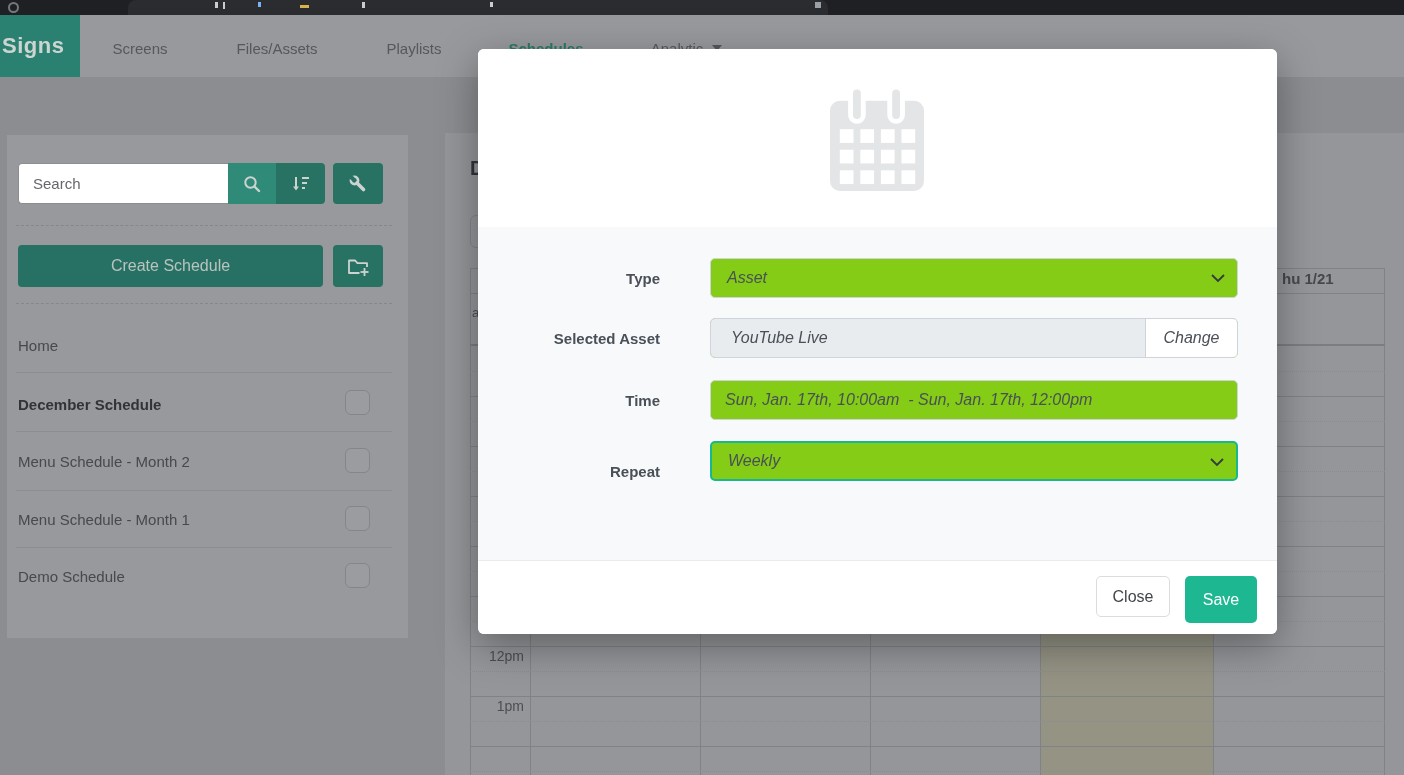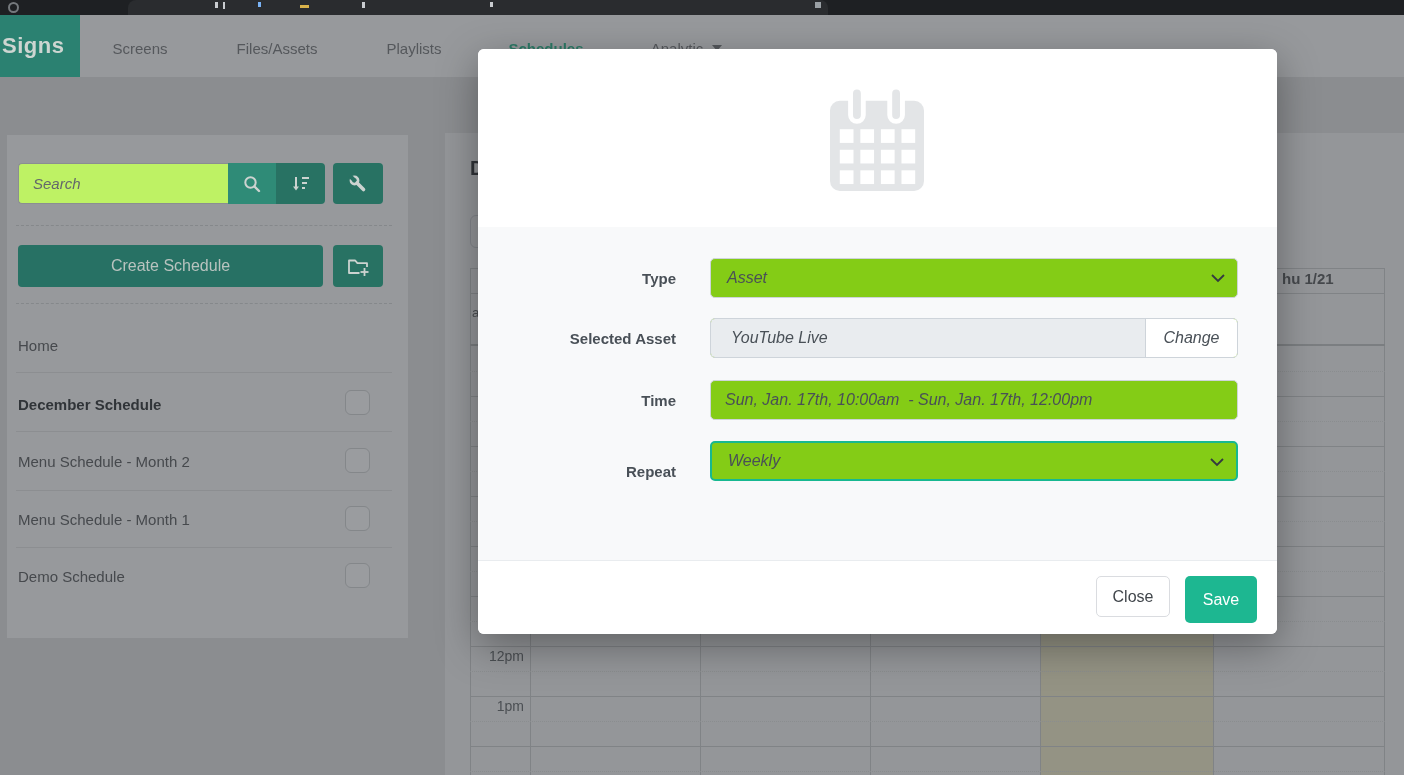--- a/index.html
+++ b/index.html
@@ -20,23 +20,23 @@
   .navtab { position:absolute; top:25px; height:20px; font-size:15px; color:#55585c; white-space:nowrap; transform:translateX(-50%); }
   .navtab.active { color:#2c7a66; font-weight:700; }
   .caret-down { position:absolute; left:712px; top:30px; width:0; height:0;
                 border-left:5px solid transparent; border-right:5px solid transparent; border-top:6px solid #55585c; }
 
   
   .sidebar { position:absolute; left:7px; top:135px; width:401px; height:503px; background:#97999c; }
   .mainpanel { position:absolute; left:445px; top:133px; width:959px; height:642px; background:#949699; }
 
   
-  .search-input { position:absolute; left:18px; top:163px; width:210px; height:41px; background:#bef264;
+  .search-input { position:absolute; left:18px; top:163px; width:210px; height:41px; background:#ffffff;
                   border:1px solid #8b8e91; border-right:none; border-radius:4px 0 0 4px;
-                  font-size:15px; color:#64676b; padding-left:14px; outline:none; font-family:inherit;font-style:italic; }
+                  font-size:15px; color:#64676b; padding-left:14px; outline:none; font-family:inherit; }
   .search-input::placeholder { color:#64676b; opacity:1; }
   .btn-teal { position:absolute; display:flex; align-items:center; justify-content:center; border:none; cursor:pointer; }
   .btn-search { left:228px; top:163px; width:48px; height:41px; background:#2f8b77; border-radius:0; }
   .btn-sort   { left:276px; top:163px; width:49px; height:41px; background:#287263; border-radius:0 4px 4px 0; }
   .btn-wrench { left:333px; top:163px; width:50px; height:41px; background:#287263; border-radius:4px; }
   .dashed-div { position:absolute; left:16px; width:376px; border-top:1px dashed #85888b; }
   .btn-create { position:absolute; left:18px; top:245px; width:305px; height:42px; background:#277164;
                 color:#b9c3bf; font-size:16px; border:none; border-radius:4px; cursor:pointer; font-family:inherit; }
   .btn-folder { left:333px; top:245px; width:50px; height:42px; background:#287263; border-radius:4px; }
 
@@ -61,21 +61,21 @@
 
   
   .modal { position:absolute; left:478px; top:49px; width:799px; height:585px; z-index:50;
            border-radius:6px; box-shadow:0 12px 40px rgba(0,0,0,.35); background:#f8f9fa; }
   .modal-header { position:absolute; left:0; top:0; width:799px; height:178px; background:#fff; border-radius:6px 6px 0 0; }
   .modal-body { position:absolute; left:0; top:178px; width:799px; height:333px; background:#f8f9fa; }
   .modal-footer { position:absolute; left:0; top:511px; width:799px; height:74px; background:#fff;
                   border-top:1px solid #e9ecef; border-radius:0 0 6px 6px; }
   .cal-icon { position:absolute; left:352px; top:37px; }
 
-  .f-label { position:absolute; left:16px; width:182px; text-align:right; font-size:15px; font-weight:700; color:#495057;padding-left:40px; }
+  .f-label { position:absolute; left:0; width:182px; text-align:right; font-size:15px; font-weight:700; color:#495057;padding-left:40px; }
   .f-field { position:absolute; left:232px; width:528px; height:40px; background:#84cc16;
              border:1px solid #ced4da; border-radius:5px; font-size:16px; color:#495057;font-style:italic; }
   .f-select { line-height:38px; padding-left:16px; cursor:pointer; }
   .f-select .chev { position:absolute; right:12px; top:15px; }
   .f-select.focused { border:2px solid #17b890; line-height:36px; }
   .f-group { display:flex; overflow:hidden; padding:0; }
   .f-group .gray { flex:1; background:#e9ecef; line-height:38px; padding-left:20px; color:#495057; }
   .f-group .change { width:92px; background:#fff; border-left:1px solid #ced4da; text-align:center;
                      line-height:38px; color:#495057; cursor:pointer; }
   .f-input { padding-left:14px; font-family:inherit; outline:none; }

